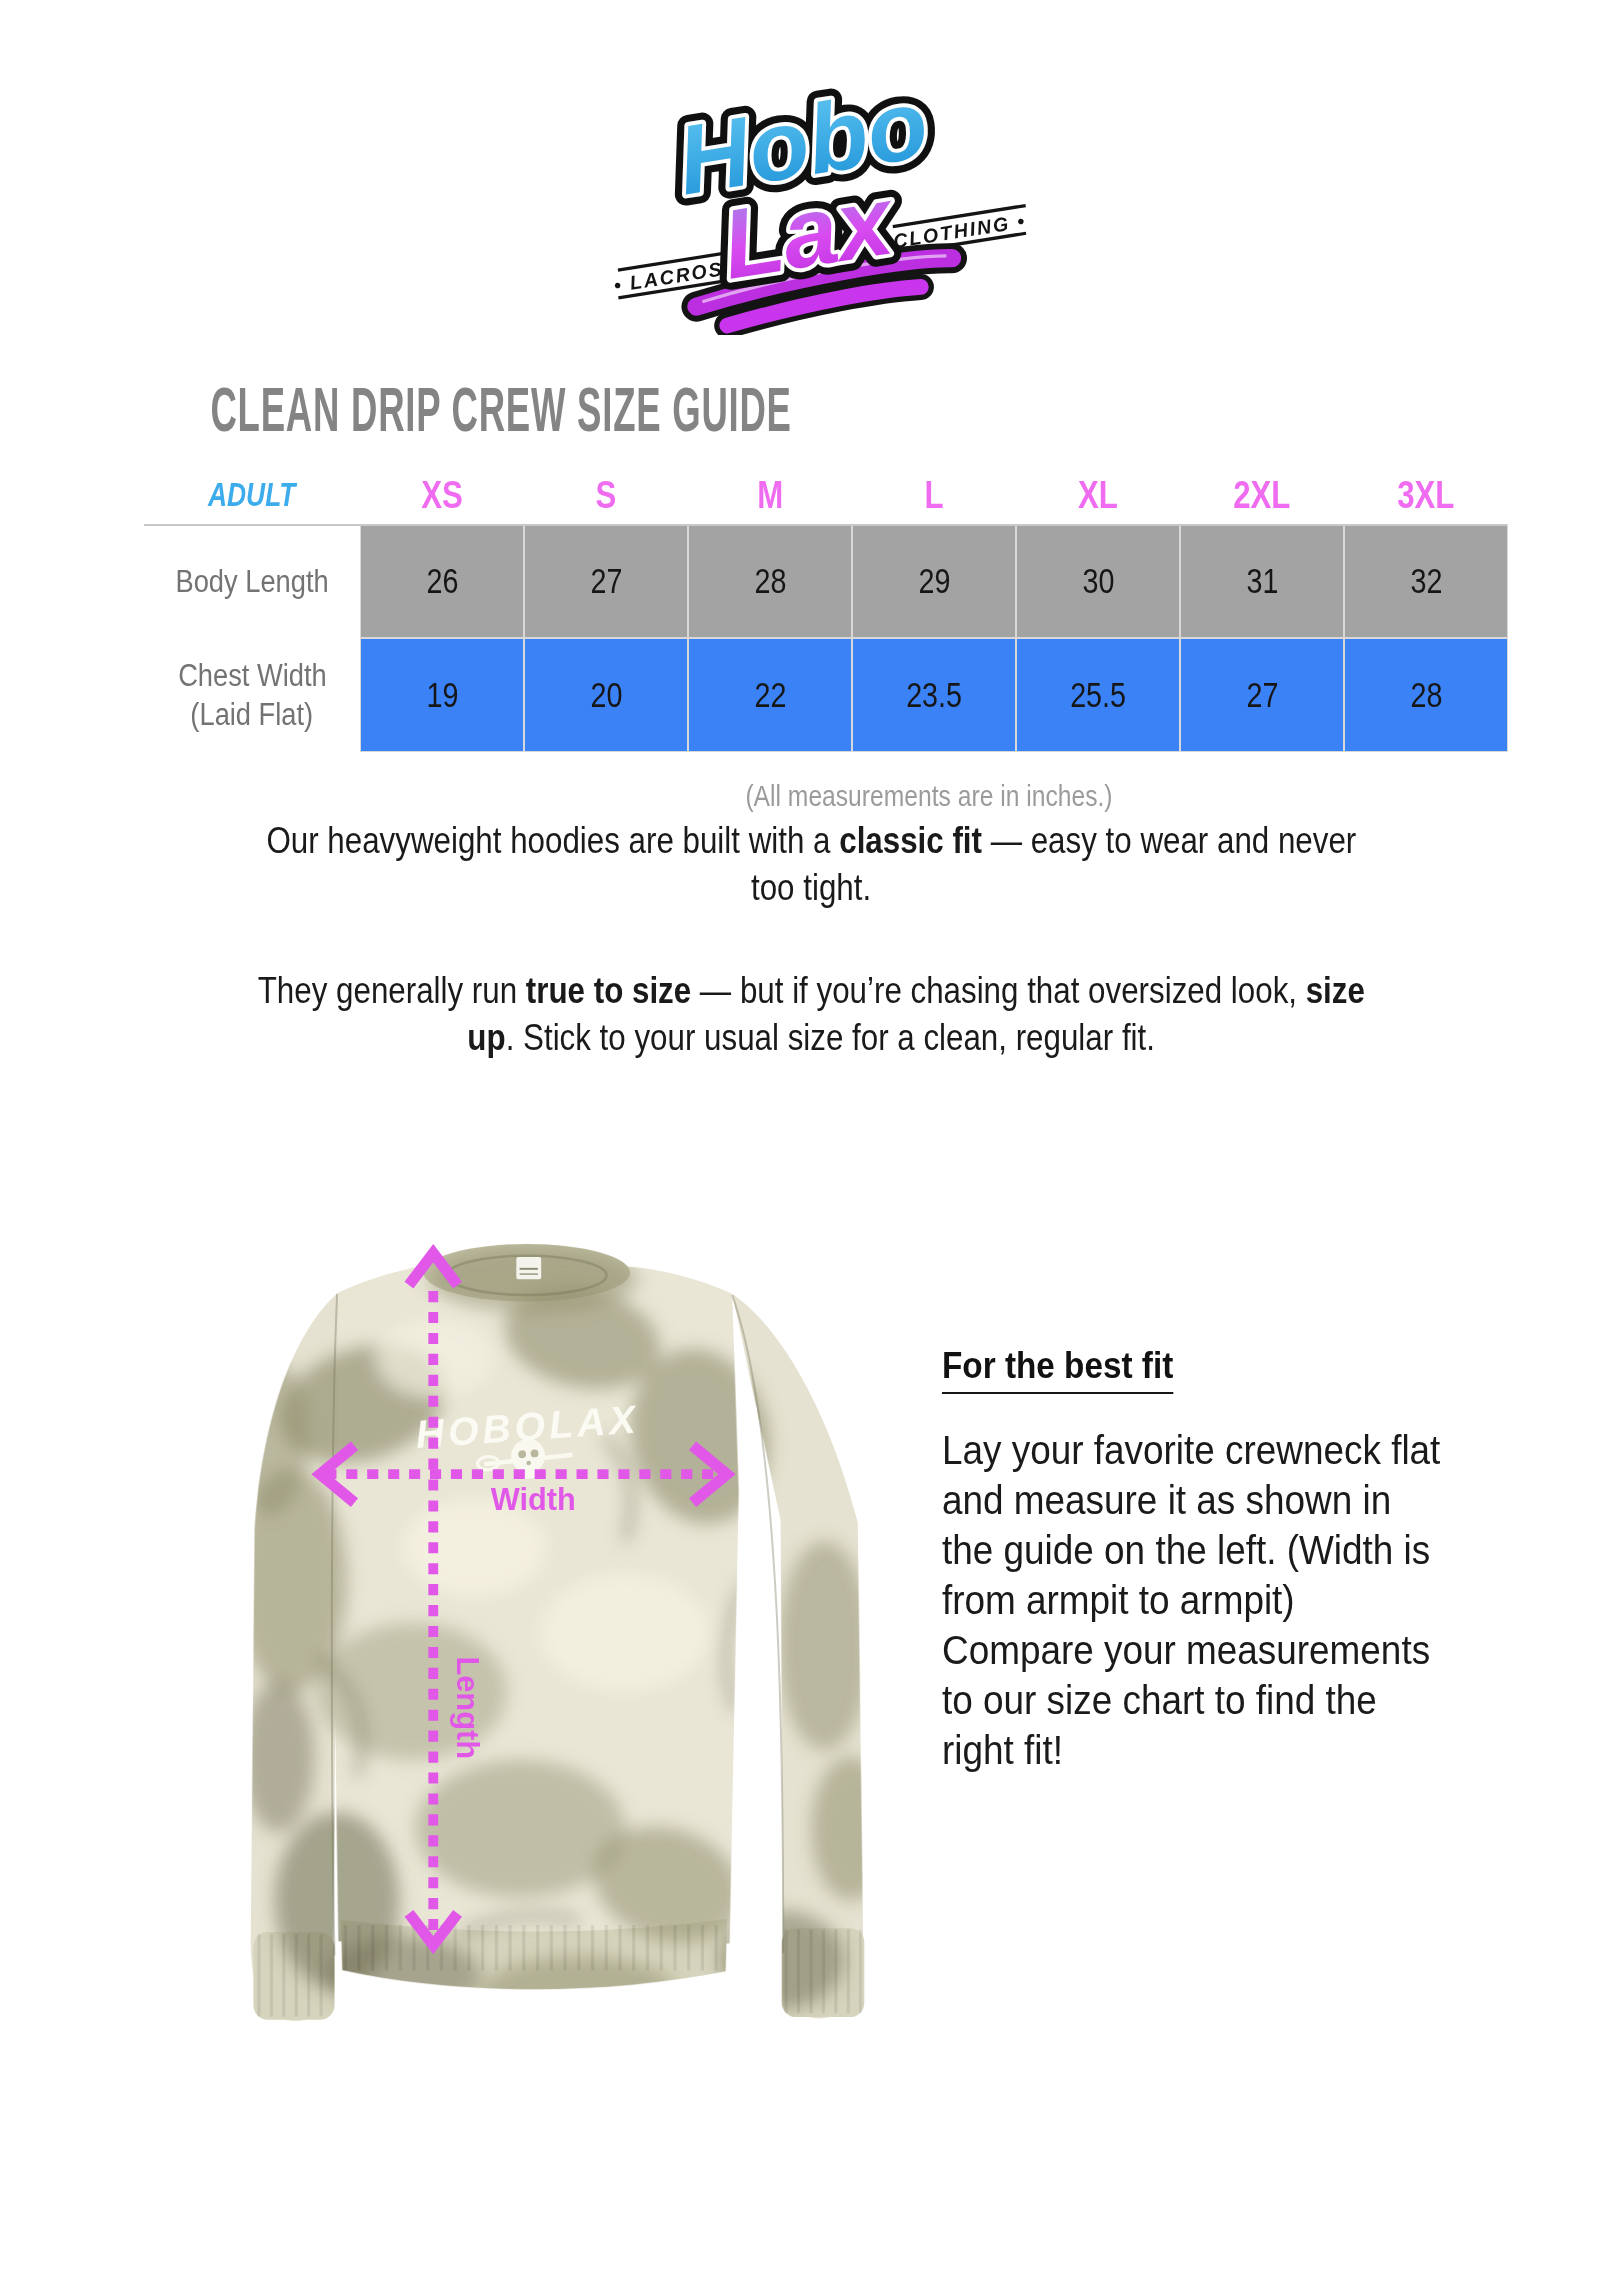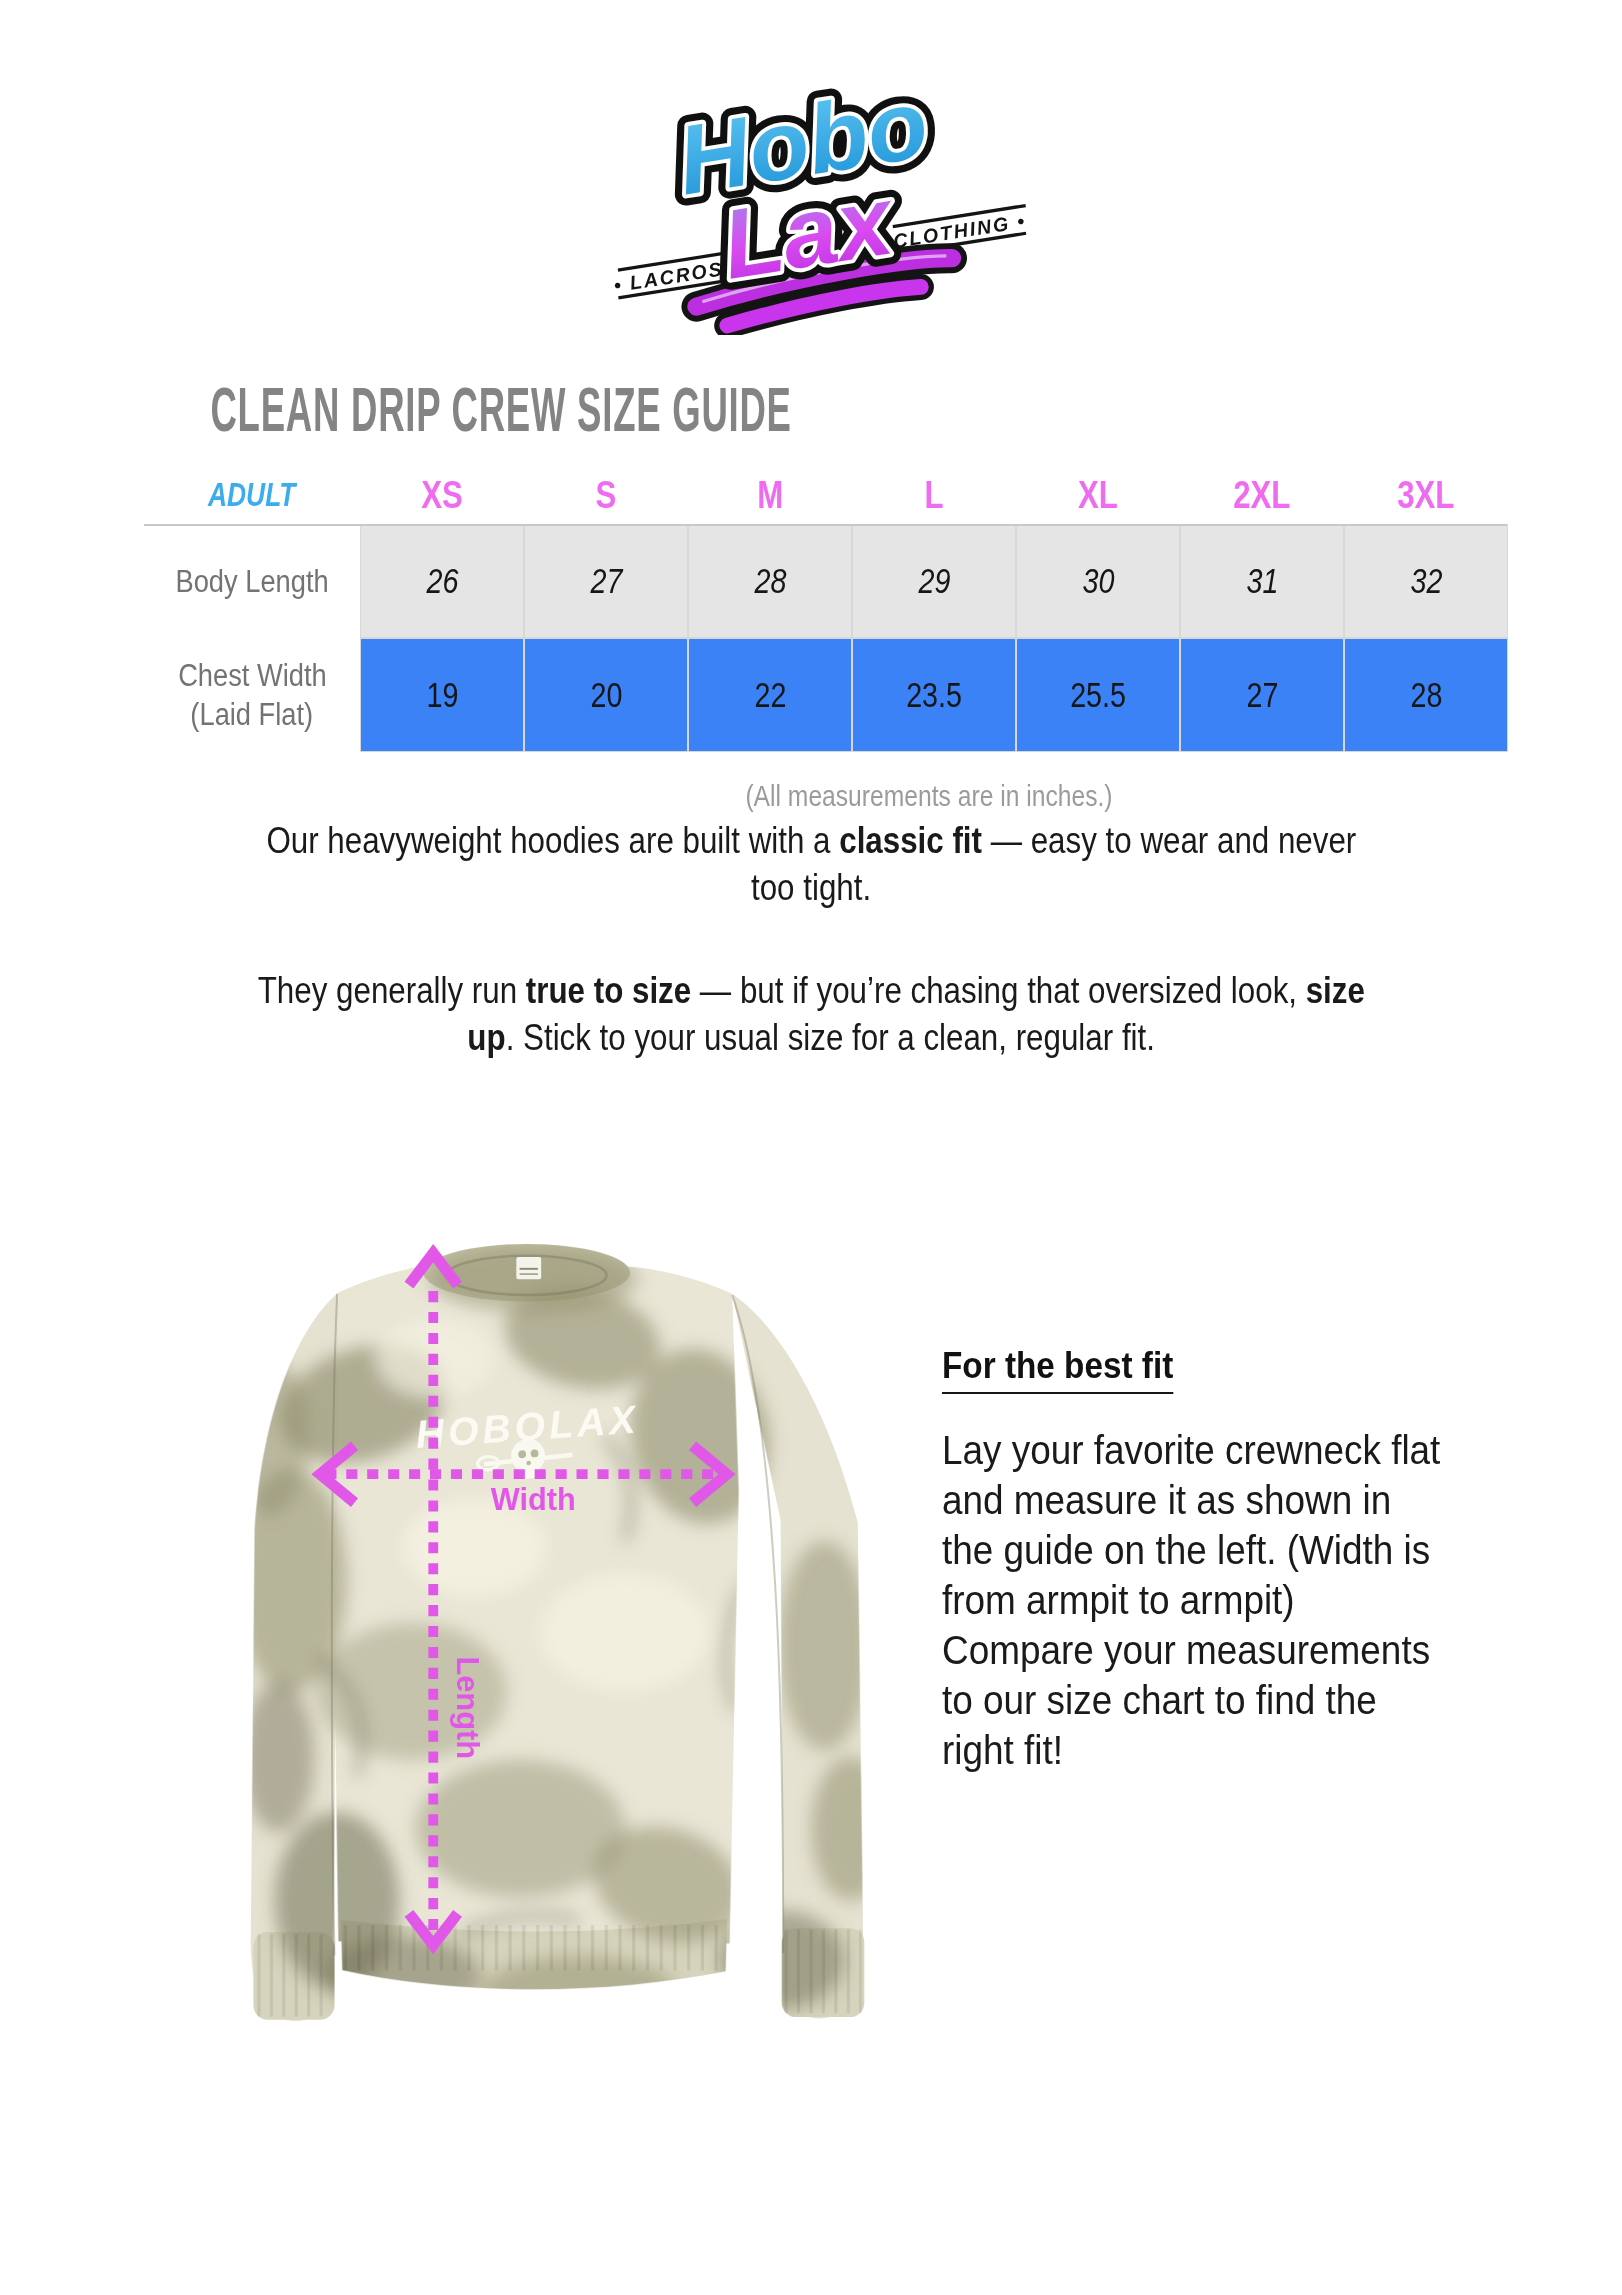--- a/index.html
+++ b/index.html
@@ -19,21 +19,21 @@
               display:grid;grid-template-columns:216px repeat(7,164px);
               grid-template-rows:58px 114px 114px;}
   .size-table .rule{position:absolute;left:0;top:58px;width:100%;height:2px;background:#C8C8C8;}
   .hcell,.vcell,.lcell{display:flex;align-items:center;justify-content:center;}
   .corner span{display:inline-block;transform:scaleX(.8);font-size:33px;font-weight:bold;
                font-style:italic;color:#3DACEC;white-space:nowrap;}
   .sizeh span{display:inline-block;transform:scaleX(.8);font-size:39px;font-weight:bold;
               color:#EF6BF0;white-space:nowrap;}
   .vcell{border:1.3px solid #D8D8D8;background:#3b82f6;}
   .vcell span{display:inline-block;transform:scaleX(.82);font-size:35px;color:#161616;white-space:nowrap;}
-  .shaded{background:#e5e5e5;font-style:italic;}
+  .shaded{background:#a3a3a3;}
   .lcell{flex-direction:column;color:#737373;font-size:31px;line-height:39px;}
   .lcell span{display:inline-block;transform:scaleX(.88);white-space:nowrap;}
 
   .table-caption{position:absolute;left:355px;top:756px;width:1147px;text-align:center;margin-top:24px;}
   .table-caption span{display:inline-block;transform:scaleX(.85);font-size:29px;color:#9B9B9B;white-space:nowrap;}
 
   
   .para{position:absolute;left:0;width:1622px;text-align:center;}
   .pline{white-space:nowrap;font-size:36px;line-height:47px;}
   .pline>span{display:inline-block;transform:scaleX(.87);transform-origin:center;white-space:nowrap;}

